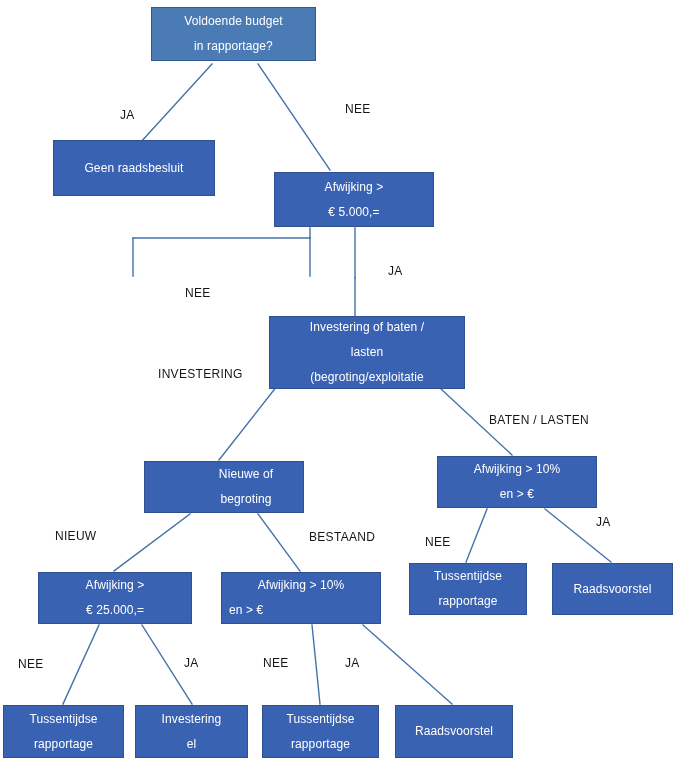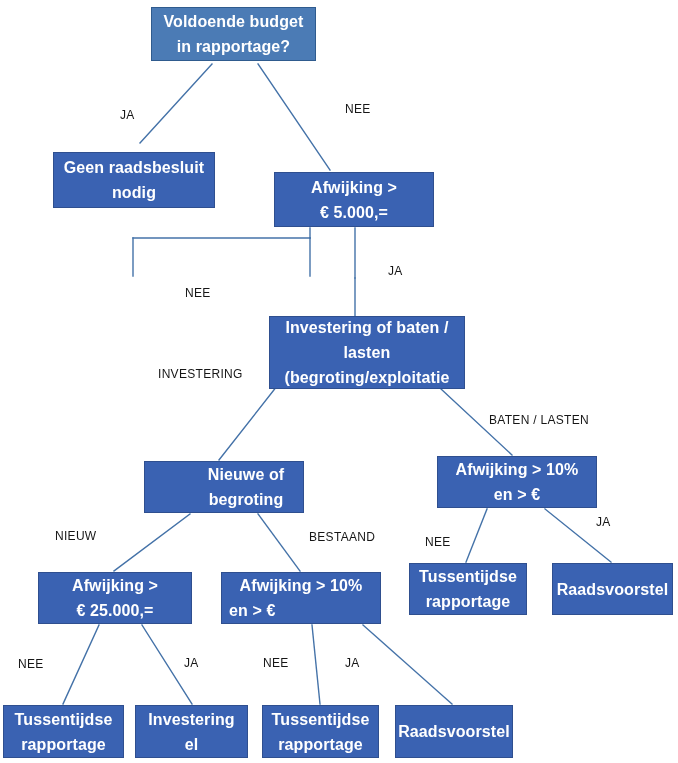--- a/index.html
+++ b/index.html
@@ -25,25 +25,24 @@
     position:absolute;
     box-sizing:border-box;
     background:#3A62B2;
     border:1px solid #2F4F8F;
     color:#ffffff;
     display:flex;
     flex-direction:column;
     align-items:center;
     justify-content:center;
     text-align:center;
-    font-size:16px;
+    font-size:12px;
     line-height:25px;
     overflow:hidden;
     letter-spacing:.1px;
-    font-weight:bold;
   }
   .node.decision-top{
     background:#4B7BB5;
     border:1px solid #2F5B8E;
   }
   .node .line{ white-space:nowrap; display:block; width:100%; }
   .node.left-second .line.l2{ text-align:left; padding-left:14px; }
   .edge-label{
     position:absolute;
     color:#161616;
@@ -93,23 +92,22 @@
 
       <line x1="363" y1="625" x2="452" y2="704"></line>
     </g>
   </svg>
 
   <div id="nodes-layer">
       <div class="node decision-top" style="left: 151px; top: 7px; width: 165px; height: 54px;">
         <span class="line l1">Voldoende budget</span>
         <span class="line l2">in rapportage?</span>
       </div>
-      <div class="node" style="left: 53px; top: 152px; width: 162px; height: 56px;">
+      <div class="node" style="left: 53px; top: 140px; width: 162px; height: 56px;">
         <span class="line l1">Geen raadsbesluit</span>
-        <span class="line l2">nodig</span>
       </div>
       <div class="node" style="left: 274px; top: 172px; width: 160px; height: 55px;">
         <span class="line l1">Afwijking &gt;</span>
         <span class="line l2">€ 5.000,=</span>
       </div>
       <div class="node" style="left: 269px; top: 316px; width: 196px; height: 73px;">
         <span class="line l1">Investering of baten /</span>
         <span class="line l2">lasten</span>
         <span class="line l3">(begroting/exploitatie</span>
       </div>

